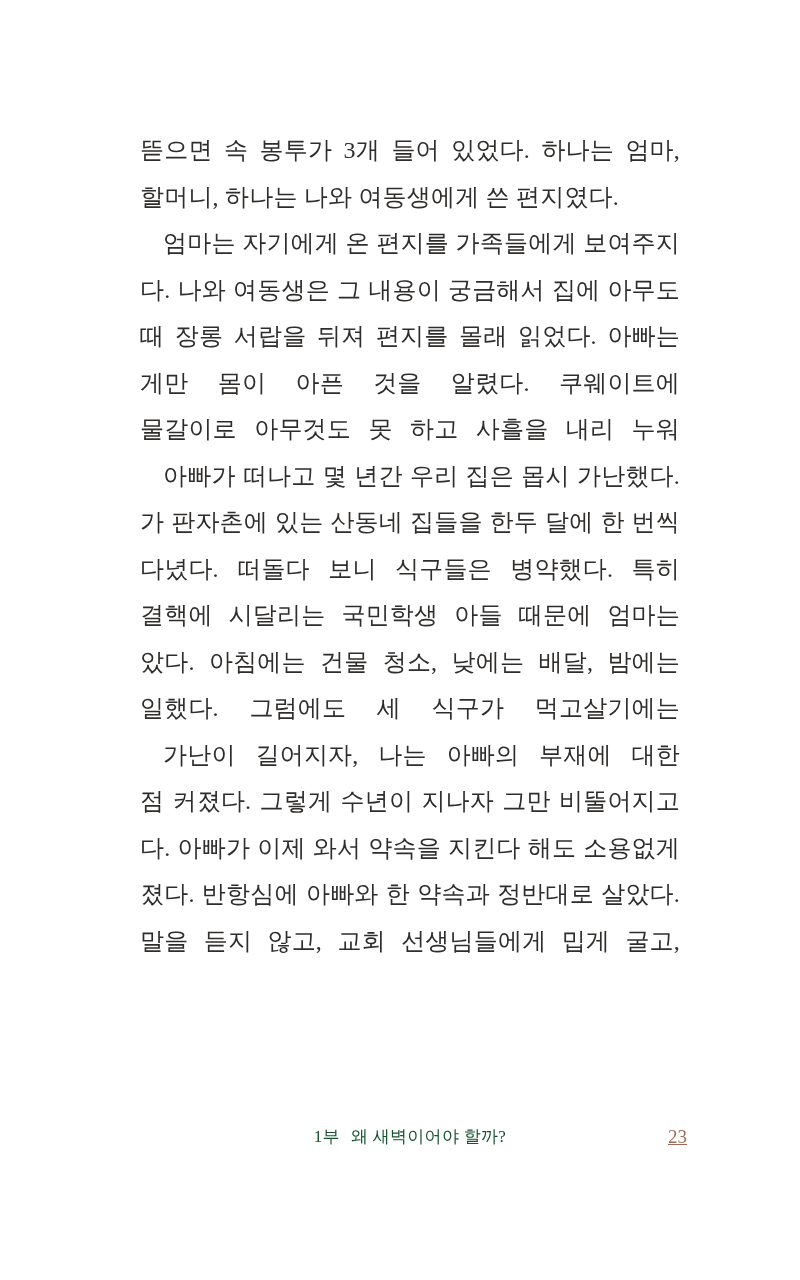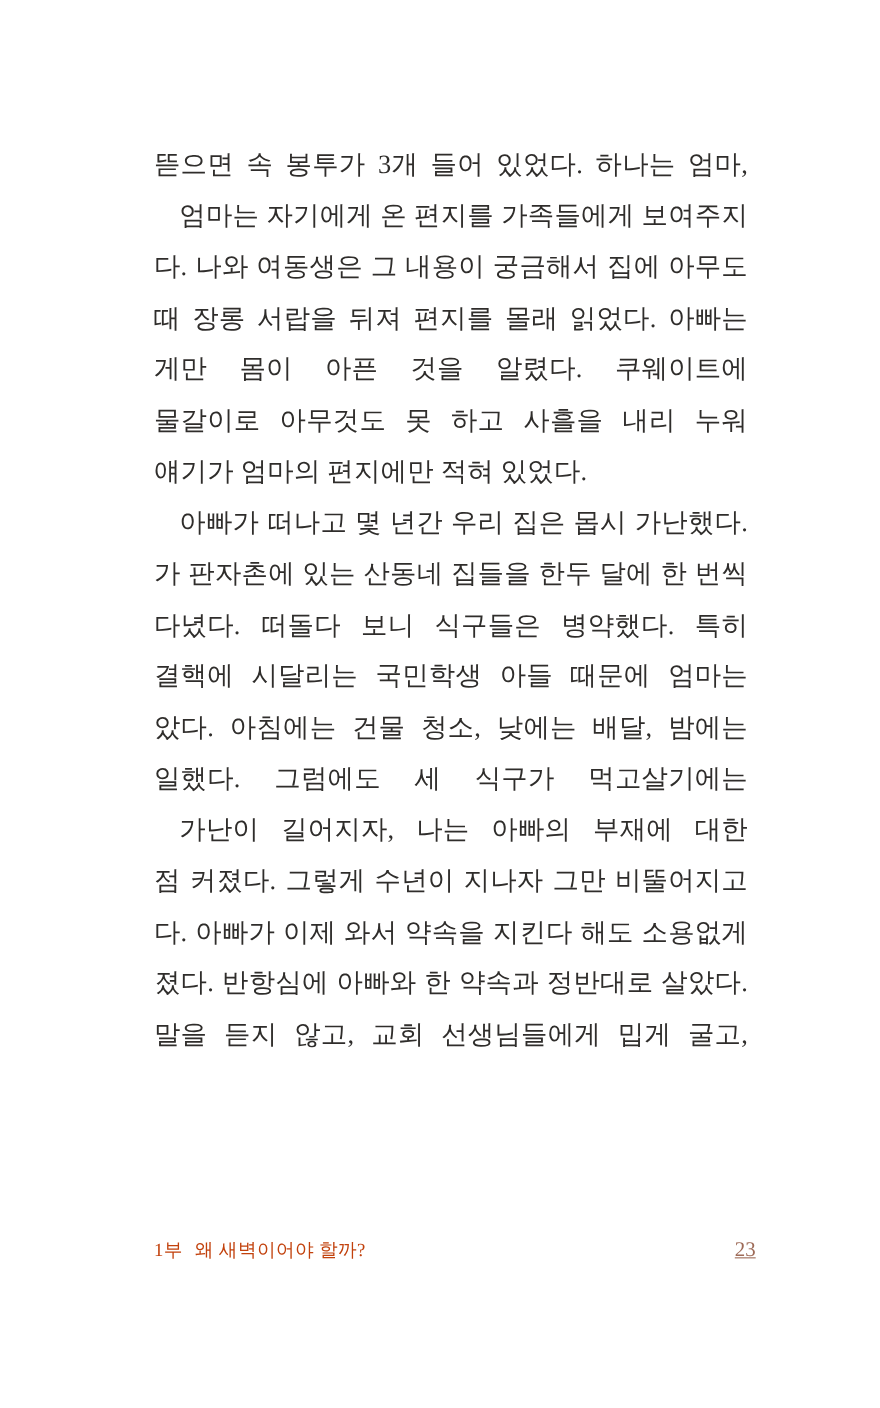--- a/index.html
+++ b/index.html
@@ -40,22 +40,22 @@
   }
   .footer {
     position: absolute;
     left: 140px;
     top: 1122px;
     width: 540px;
     height: 30px;
     line-height: 30px;
   }
   .footer-title {
-    text-align: left;
-    color: #c2410c;
+    text-align: center;
+    color: #14532d;
     font-size: 17px;
     letter-spacing: 0.3px;
   }
   .footer-section {
     margin-right: 11px;
   }
   .page-number {
     position: absolute;
     right: -7px;
     top: 0;
@@ -65,27 +65,27 @@
     text-decoration: underline;
   }
 </style>
 </head>
 <body>
 
 <div class="page">
 
   <div class="textblock">
     <div class="line">뜯으면 속 봉투가 3개 들어 있었다. 하나는 엄마, 하나는</div>
+    <div class="line para-end">할머니, 하나는 나와 여동생에게 쓴 편지였다.</div>
 
     <div class="line para-start">엄마는 자기에게 온 편지를 가족들에게 보여주지 않았</div>
     <div class="line">다. 나와 여동생은 그 내용이 궁금해서 집에 아무도 없을</div>
     <div class="line">때 장롱 서랍을 뒤져 편지를 몰래 읽었다. 아빠는 엄마에</div>
     <div class="line">게만 몸이 아픈 것을 알렸다. 쿠웨이트에 도착하자마자,</div>
     <div class="line">물갈이로 아무것도 못 하고 사흘을 내리 누워 지냈다는</div>
-    <div class="line para-end">얘기가 엄마의 편지에만 적혀 있었다.</div>
 
     <div class="line para-start">아빠가 떠나고 몇 년간 우리 집은 몹시 가난했다. 무허</div>
     <div class="line">가 판자촌에 있는 산동네 집들을 한두 달에 한 번씩 옮겨</div>
     <div class="line">다녔다. 떠돌다 보니 식구들은 병약했다. 특히 영양실조와</div>
     <div class="line">결핵에 시달리는 국민학생 아들 때문에 엄마는 고생이 많</div>
     <div class="line">았다. 아침에는 건물 청소, 낮에는 배달, 밤에는 식당에서</div>
     <div class="line para-end">일했다. 그럼에도 세 식구가 먹고살기에는 궁핍했다.</div>
 
     <div class="line para-start">가난이 길어지자, 나는 아빠의 부재에 대한 원망이 점</div>
     <div class="line">점 커졌다. 그렇게 수년이 지나자 그만 비뚤어지고 말았</div>

